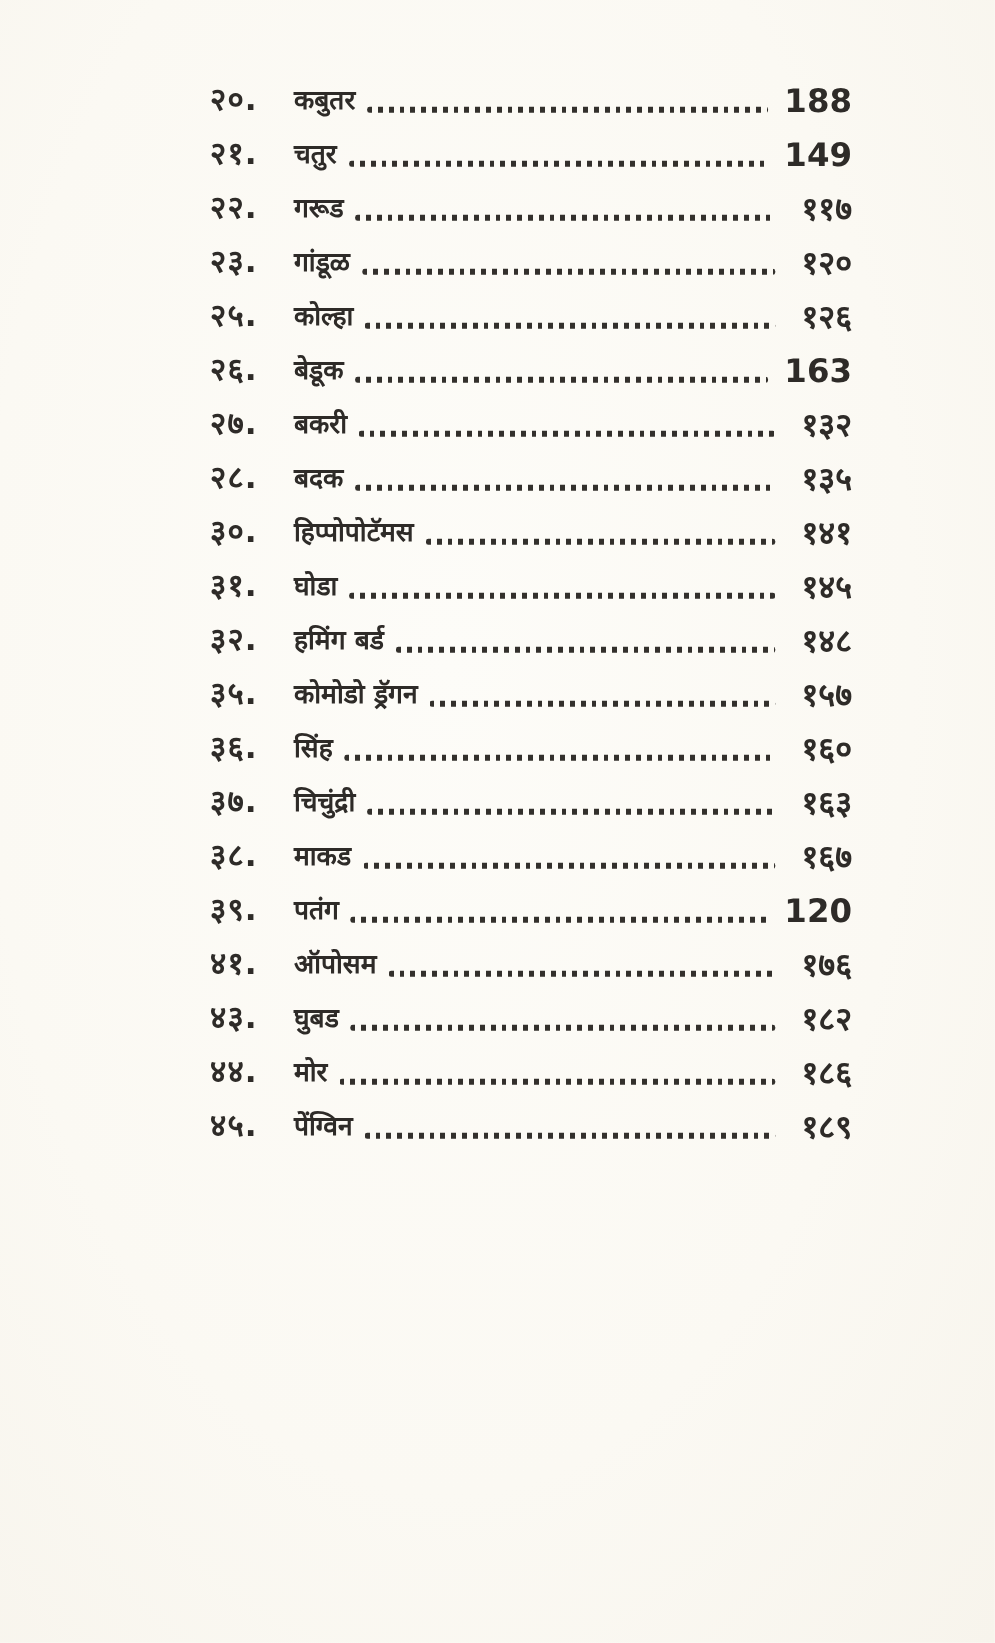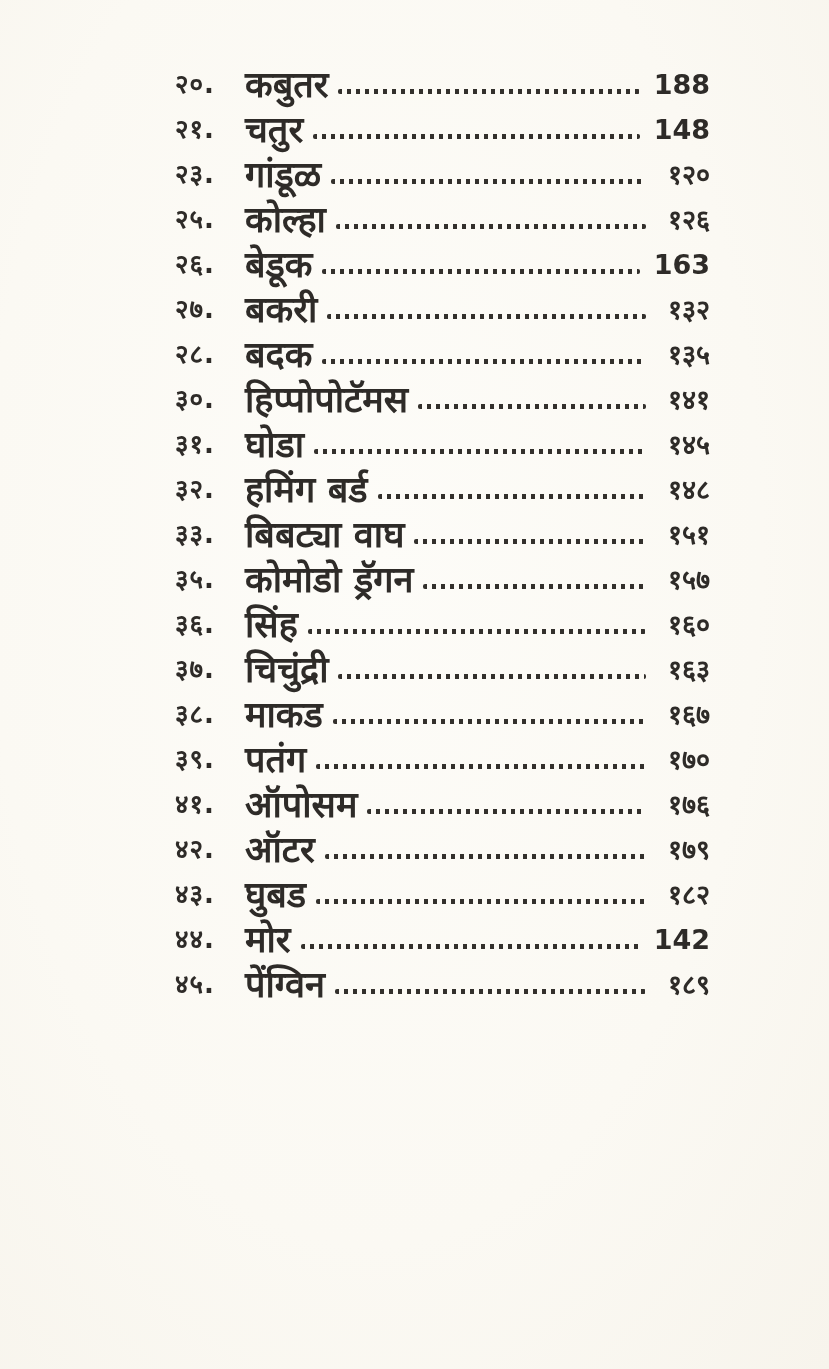--- a/index.html
+++ b/index.html
@@ -35,21 +35,21 @@
     font-weight: bold;
     white-space: nowrap;
   }
   .no {
     flex: 0 0 70px;
     font-size: 26px;
     letter-spacing: 1px;
   }
   .name {
     flex: 0 0 auto;
-    font-size: 36px;
+    font-size: 22px;
   }
   .dots {
     flex: 1 1 auto;
     height: 5px;
     align-self: flex-end;
     margin: 0 14px 13px 10px;
     background-image: repeating-linear-gradient(
       to right,
       #33302c 0px, #33302c 4px,
       transparent 4px, transparent 9px
@@ -72,23 +72,29 @@
     <span class="no">२०.</span>
     <span class="name">कबुतर</span>
     <span class="dots"></span>
     <span class="pg">188</span>
   </li>
 
   <li class="toc-row">
     <span class="no">२१.</span>
     <span class="name">चतुर</span>
     <span class="dots"></span>
-    <span class="pg">148</span>
-  </li>
-
+    <span class="pg">149</span>
+  </li>
+
+  <li class="toc-row">
+    <span class="no">२२.</span>
+    <span class="name">गरूड</span>
+    <span class="dots"></span>
+    <span class="pg">११७</span>
+  </li>
 
   <li class="toc-row">
     <span class="no">२३.</span>
     <span class="name">गांडूळ</span>
     <span class="dots"></span>
     <span class="pg">१२०</span>
   </li>
 
 
   <li class="toc-row">
@@ -134,26 +140,20 @@
     <span class="pg">१४५</span>
   </li>
 
   <li class="toc-row">
     <span class="no">३२.</span>
     <span class="name">हमिंग बर्ड</span>
     <span class="dots"></span>
     <span class="pg">१४८</span>
   </li>
 
-  <li class="toc-row">
-    <span class="no">३३.</span>
-    <span class="name">बिबट्या वाघ</span>
-    <span class="dots"></span>
-    <span class="pg">१५१</span>
-  </li>
 
 
   <li class="toc-row">
     <span class="no">३५.</span>
     <span class="name">कोमोडो ड्रॅगन</span>
     <span class="dots"></span>
     <span class="pg">१५७</span>
   </li>
 
   <li class="toc-row">
@@ -174,50 +174,44 @@
     <span class="no">३८.</span>
     <span class="name">माकड</span>
     <span class="dots"></span>
     <span class="pg">१६७</span>
   </li>
 
   <li class="toc-row">
     <span class="no">३९.</span>
     <span class="name">पतंग</span>
     <span class="dots"></span>
-    <span class="pg">१७०</span>
+    <span class="pg">120</span>
   </li>
 
 
   <li class="toc-row">
     <span class="no">४१.</span>
     <span class="name">ऑपोसम</span>
     <span class="dots"></span>
     <span class="pg">१७६</span>
   </li>
 
-  <li class="toc-row">
-    <span class="no">४२.</span>
-    <span class="name">ऑटर</span>
-    <span class="dots"></span>
-    <span class="pg">१७९</span>
-  </li>
 
   <li class="toc-row">
     <span class="no">४३.</span>
     <span class="name">घुबड</span>
     <span class="dots"></span>
     <span class="pg">१८२</span>
   </li>
 
   <li class="toc-row">
     <span class="no">४४.</span>
     <span class="name">मोर</span>
     <span class="dots"></span>
-    <span class="pg">142</span>
+    <span class="pg">१८६</span>
   </li>
 
   <li class="toc-row">
     <span class="no">४५.</span>
     <span class="name">पेंग्विन</span>
     <span class="dots"></span>
     <span class="pg">१८९</span>
   </li>
 </ol>
 </div>

